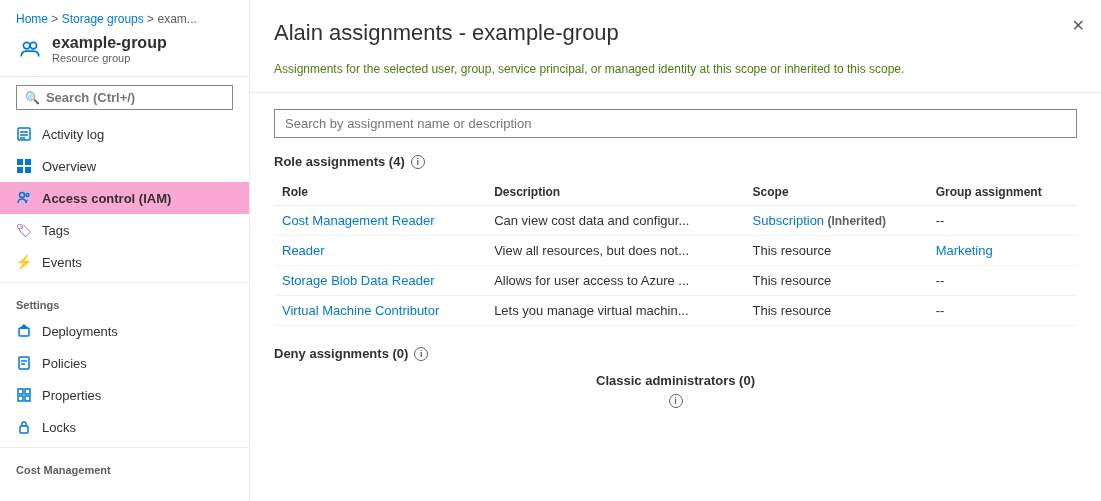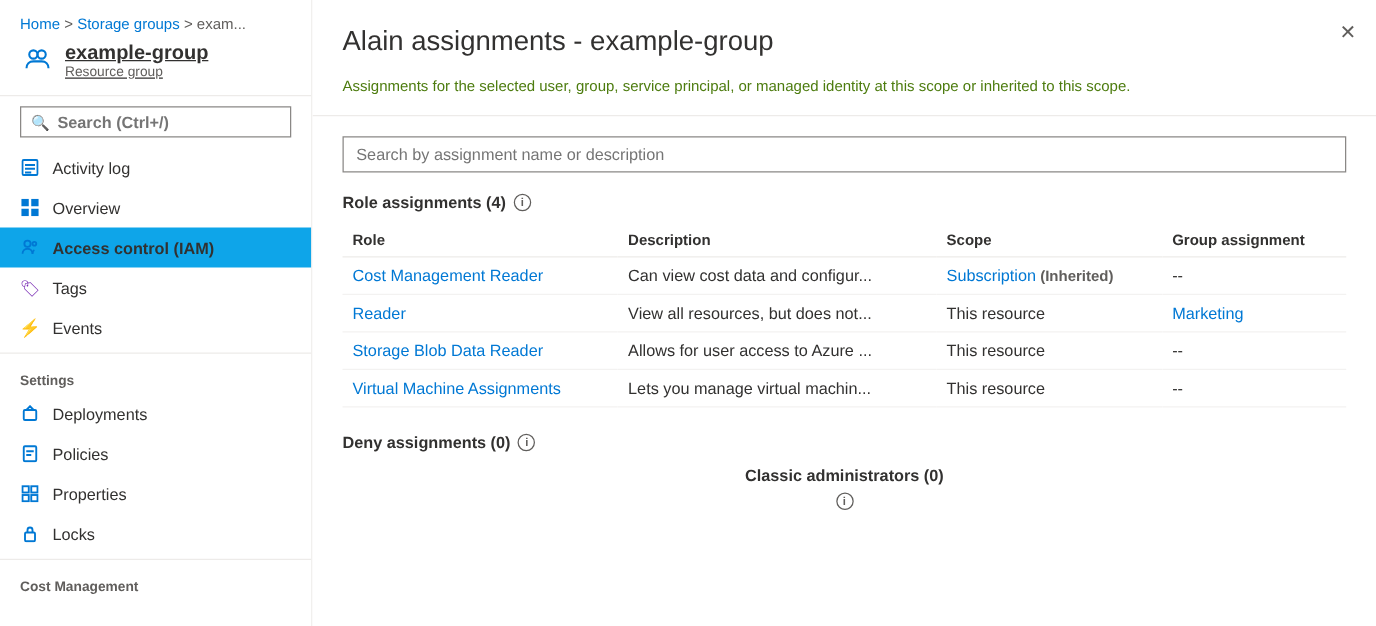--- a/index.html
+++ b/index.html
@@ -4,28 +4,28 @@
   <style>
     * { box-sizing: border-box; margin: 0; padding: 0; }
     body { font-family: 'Segoe UI', Arial, sans-serif; font-size: 13px; background: #f3f2f1; color: #323130; }
     .app-container { display: flex; width: 1101px; height: 501px; background: #fff; overflow: hidden; position: relative; }
 
     
     .sidebar { width: 250px; min-width: 250px; background: #fff; border-right: 1px solid #edebe9; display: flex; flex-direction: column; overflow-y: auto; }
     .sidebar-header { padding: 12px 16px; border-bottom: 1px solid #edebe9; }
     .breadcrumb { font-size: 12px; color: #0078d4; margin-bottom: 8px; }
     .breadcrumb span { color: #605e5c; }
-    .resource-title { display: flex; align-items: flex-start; gap: 8px; text-decoration: underline; }
+    .resource-title { display: flex; align-items: flex-end; gap: 8px; }
     .resource-icon { width: 28px; height: 28px; display: flex; align-items: center; justify-content: center; color: #0078d4; font-size: 18px; }
     .resource-name { font-size: 16px; font-weight: 600; color: #323130; }
     .resource-type { font-size: 11px; color: #605e5c; }
     .search-box { margin: 8px 16px; display: flex; align-items: center; border: 1px solid #8a8886; padding: 4px 8px; gap: 6px; }
     .search-box input { border: none; outline: none; font-size: 13px; width: 100%; color: #323130; font-weight: bold; }
     .nav-item { display: flex; align-items: center; gap: 10px; padding: 8px 16px; cursor: pointer; font-size: 13px; color: #323130; }
-    .nav-item.active { background: #0ea5e9; font-weight: 600; }
+    .nav-item.active { background: #f9a8d4; font-weight: 600; }
     .nav-icon { width: 16px; height: 16px; display: flex; align-items: center; justify-content: center; font-size: 14px; }
     .section-label { padding: 12px 16px 4px; font-size: 11px; font-weight: 600; color: #605e5c; text-transform: none; }
     .divider { border: none; border-top: 1px solid #edebe9; margin: 4px 0; }
 
     
     .main-panel { flex: 1; background: #fff; overflow-y: auto; position: relative; }
     .panel-header { padding: 20px 24px 16px; border-bottom: 1px solid #edebe9; }
     .panel-title { font-size: 22px; font-weight: 300; color: #323130; margin-bottom: 16px; }
     .panel-description { font-size: 12px; color: #4d7c0f; max-width: 780px; }
     .close-btn { position: absolute; top: 16px; right: 16px; background: none; border: none; cursor: pointer; font-size: 16px; color: #605e5c; }
@@ -215,21 +215,21 @@
               <td>This resource</td>
               <td><a class="link-text" href="#">Marketing</a></td>
             </tr>
             <tr>
               <td><a class="link-text" href="#">Storage Blob Data Reader</a></td>
               <td class="text-muted">Allows for user access to Azure ...</td>
               <td>This resource</td>
               <td class="dash">--</td>
             </tr>
             <tr>
-              <td><a class="link-text" href="#">Virtual Machine Assignments</a></td>
+              <td><a class="link-text" href="#">Virtual Machine Contributor</a></td>
               <td class="text-muted">Lets you manage virtual machin...</td>
               <td>This resource</td>
               <td class="dash">--</td>
             </tr>
           </tbody>
       </table>
 
       
       <div class="deny-section section-header">
         <span>Deny assignments (0)</span>

